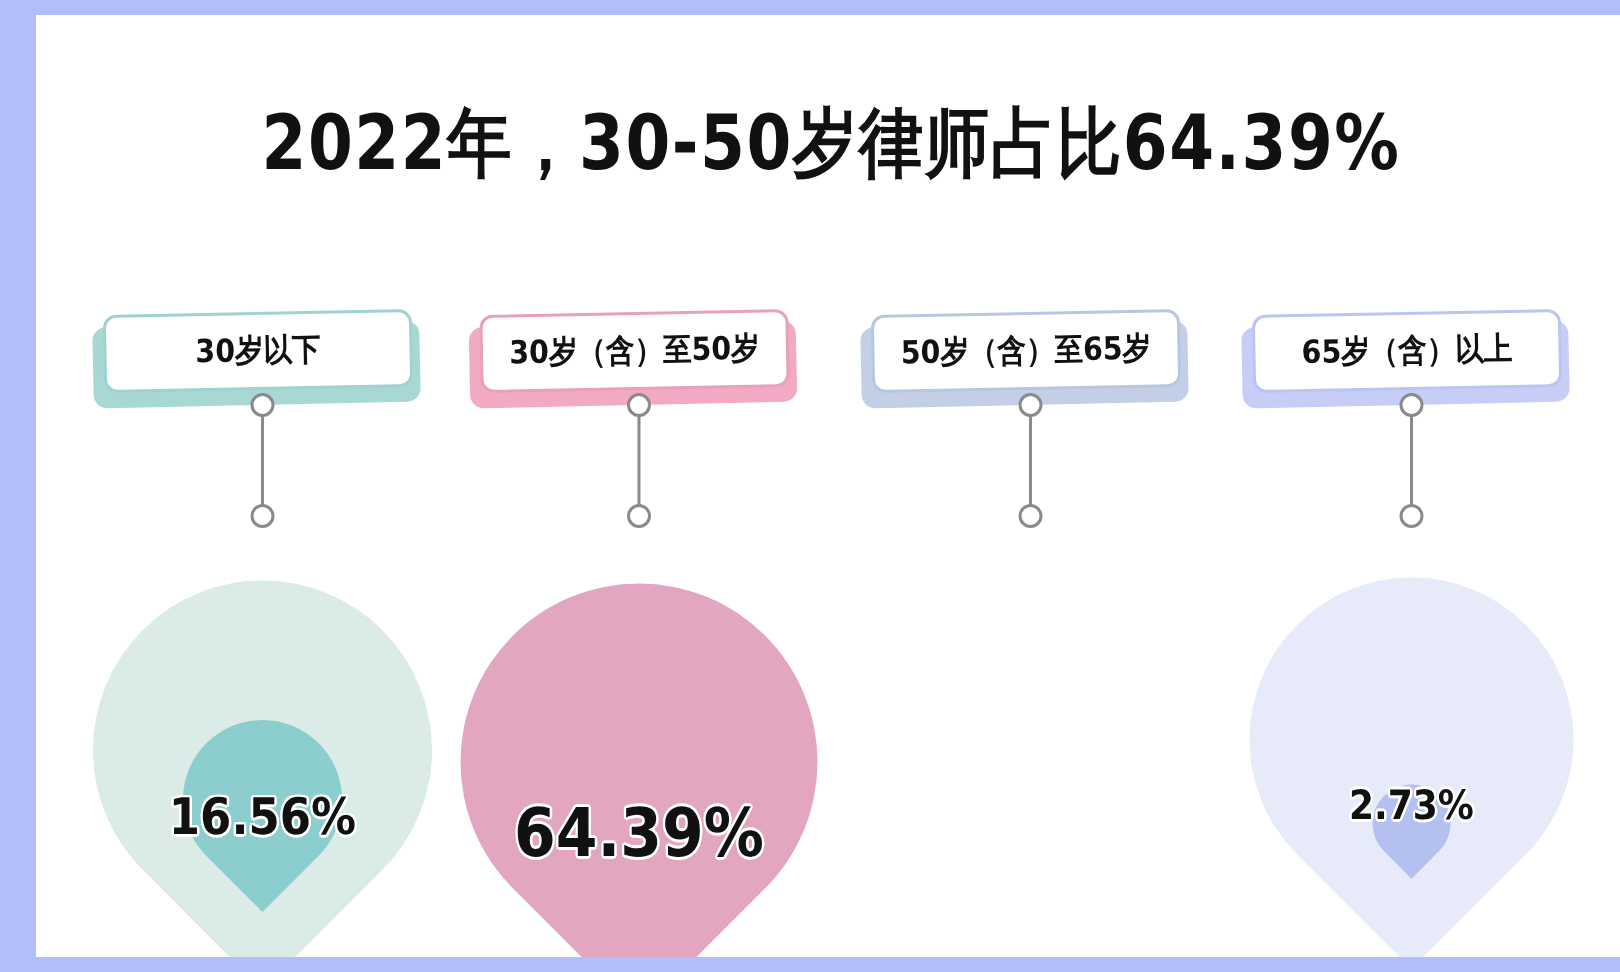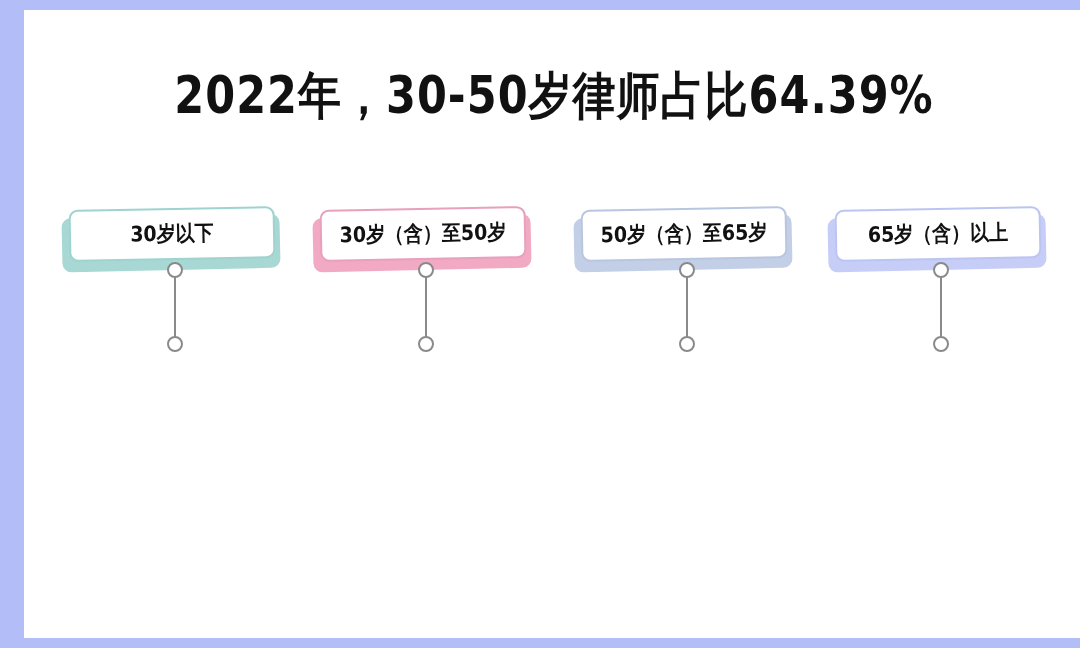--- a/index.html
+++ b/index.html
@@ -151,34 +151,44 @@
       <div class="label-shadow" style="background: rgb(168, 216, 212);"></div>
       <div class="label-box" style="border-color: rgb(158, 211, 208);">
         <span class="label-text">30岁以下</span>
       </div>
     </div>
     <svg class="connector" viewBox="0 0 258 100">
       <line x1="129" y1="14" x2="129" y2="84" stroke="#8a8a8a" stroke-width="2"></line>
       <circle cx="129" cy="12" r="7" fill="#ffffff" stroke="#8a8a8a" stroke-width="2"></circle>
       <circle cx="129" cy="86" r="7" fill="#ffffff" stroke="#8a8a8a" stroke-width="2"></circle>
     </svg>
+    <div class="drop-area">
+      <div class="drop drop-outer" style="width: 226px; height: 226px; background: rgb(218, 235, 232); margin-left: -113px; top: 46.8061px;"></div>
+      <div class="drop drop-inner" style="width: 106px; height: 106px; background: rgb(140, 205, 205); margin-left: -53px; top: 139.686px;"></div>
+      <div class="value-text" style="top: 188.012px;">16.56%</div>
+    </div>
   </div>
 
   <div class="col col-1">
     <div class="label-wrap">
       <div class="label-shadow" style="background: rgb(242, 169, 196);"></div>
       <div class="label-box" style="border-color: rgb(232, 160, 189);">
         <span class="label-text">30岁（含）至50岁</span>
       </div>
     </div>
     <svg class="connector" viewBox="0 0 258 100">
       <line x1="129" y1="14" x2="129" y2="84" stroke="#8a8a8a" stroke-width="2"></line>
       <circle cx="129" cy="12" r="7" fill="#ffffff" stroke="#8a8a8a" stroke-width="2"></circle>
       <circle cx="129" cy="86" r="7" fill="#ffffff" stroke="#8a8a8a" stroke-width="2"></circle>
     </svg>
+    <div class="drop-area">
+      <div class="drop drop-outer" style="width: 238px; height: 238px; background: rgb(227, 166, 193); margin-left: -119px; top: 49.2914px;"></div>
+
+      <div class="value-text value-big" style="top: 192.783px;">64.39%</div>
+    </div>
   </div>
 
   <div class="col col-2">
     <div class="label-wrap">
       <div class="label-shadow" style="background: rgb(195, 207, 230);"></div>
       <div class="label-box" style="border-color: rgb(184, 198, 224);">
         <span class="label-text">50岁（含）至65岁</span>
       </div>
     </div>
     <svg class="connector" viewBox="0 0 258 100">
@@ -193,15 +203,20 @@
       <div class="label-shadow" style="background: rgb(198, 205, 247);"></div>
       <div class="label-box" style="border-color: rgb(188, 197, 242);">
         <span class="label-text">65岁（含）以上</span>
       </div>
     </div>
     <svg class="connector" viewBox="0 0 258 100">
       <line x1="129" y1="14" x2="129" y2="84" stroke="#8a8a8a" stroke-width="2"></line>
       <circle cx="129" cy="12" r="7" fill="#ffffff" stroke="#8a8a8a" stroke-width="2"></circle>
       <circle cx="129" cy="86" r="7" fill="#ffffff" stroke="#8a8a8a" stroke-width="2"></circle>
     </svg>
+    <div class="drop-area">
+      <div class="drop drop-outer" style="width: 216px; height: 216px; background: rgb(230, 234, 249); margin-left: -108px; top: 44.7351px;"></div>
+      <div class="drop drop-inner" style="width: 52px; height: 52px; background: rgb(179, 192, 240); margin-left: -26px; top: 182.815px;"></div>
+      <div class="value-text value-small" style="top: 182.59px;">2.73%</div>
+    </div>
   </div>
 
 </div>
 
 </body></html>

